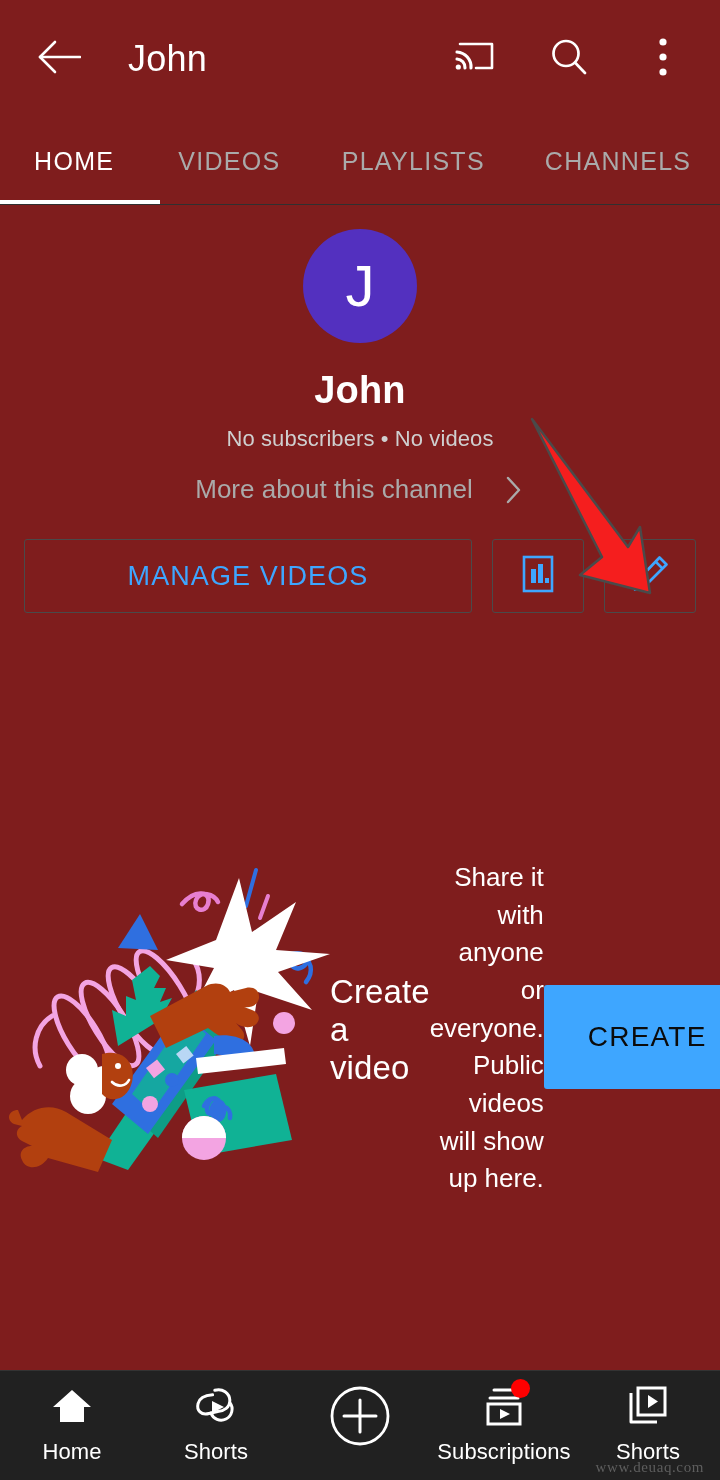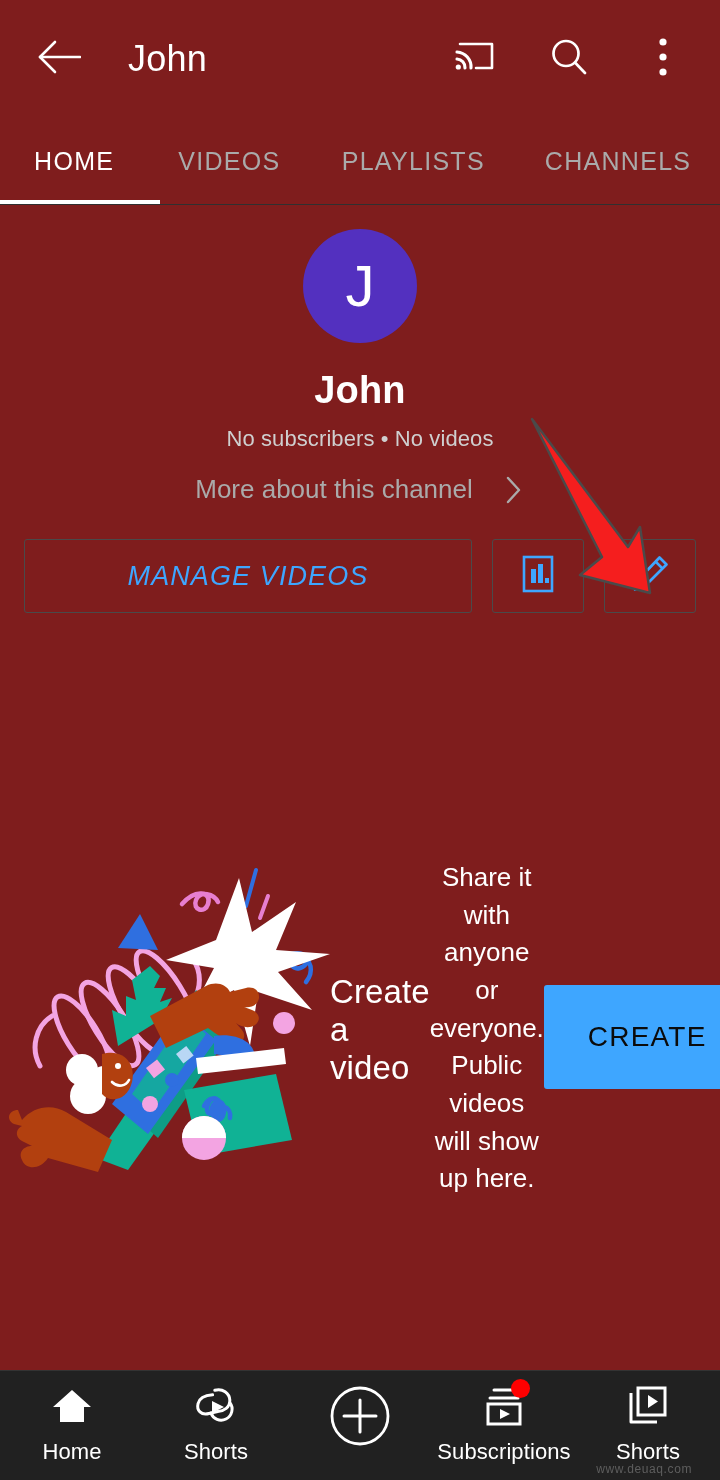--- a/index.html
+++ b/index.html
@@ -171,21 +171,20 @@
   }
   .btn-outline {
     border: 1px solid #4a4a4a;
     border-radius: 3px;
     background: transparent;
     display: flex;
     align-items: center;
     justify-content: center;
     height: 74px;
     box-sizing: border-box;
-    font-style: italic;
   }
   .btn-manage {
     flex: 1 1 auto;
     color: #3ea6ff;
     font-size: 27px;
     font-weight: 500;
     letter-spacing: 1.1px;
   }
   .btn-icon-sq {
     flex: 0 0 92px;
@@ -212,21 +211,21 @@
     font-size: 33px;
     font-weight: 400;
     letter-spacing: 0.1px;
   }
   .empty-sub {
     margin-top: 22px;
     color: #ffffff;
     font-size: 26px;
     font-weight: 400;
     line-height: 1.45;
-    text-align: center;
+    text-align: right;
   }
   .btn-create {
     margin-top: 38px;
     background: #3ea6ff;
     color: #0b0b0b;
     font-size: 28px;
     font-weight: 500;
     letter-spacing: 1.2px;
     border: none;
     border-radius: 3px;
@@ -277,26 +276,26 @@
     top: -4px;
     right: -2px;
     width: 19px;
     height: 19px;
     border-radius: 50%;
     background: #ff0000;
   }
 
   .watermark {
     position: absolute;
-    right: 28px;
+    right: 16px;
     bottom: 4px;
     color: #5e5e5e;
-    font-size: 12px;
+    font-size: 15px;
     letter-spacing: 0.6px;
-    font-family: Liberation Sans, sans-serif;
+    font-family: Liberation Serif, serif;
   }
 
   
   .arrow-anno {
     position: absolute;
     left: 528px;
     top: 415px;
     width: 130px;
     height: 185px;
     pointer-events: none;

